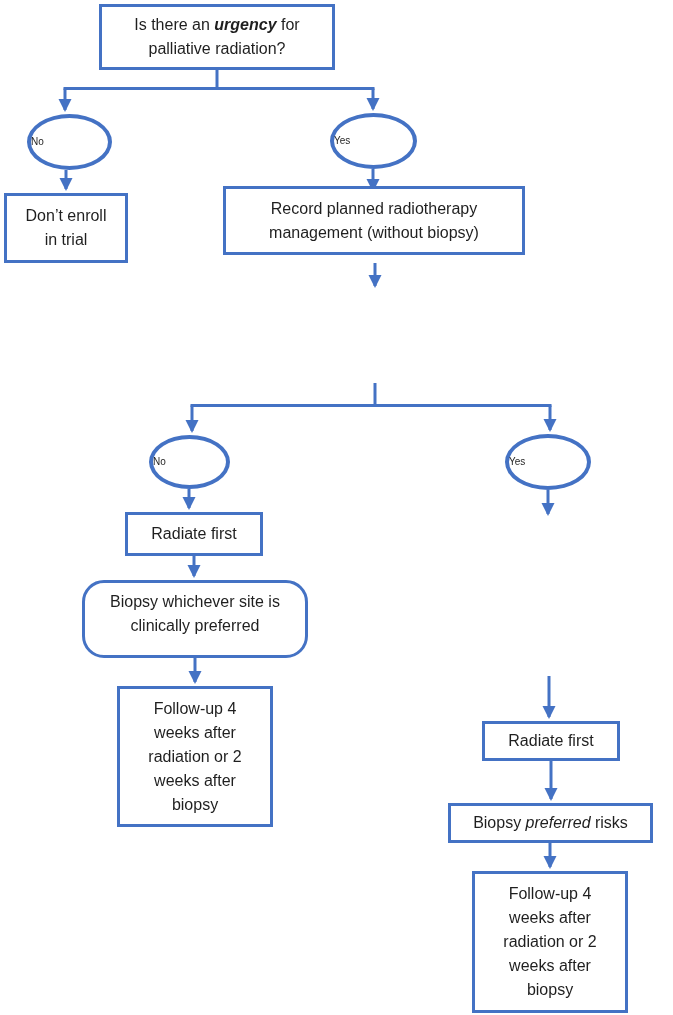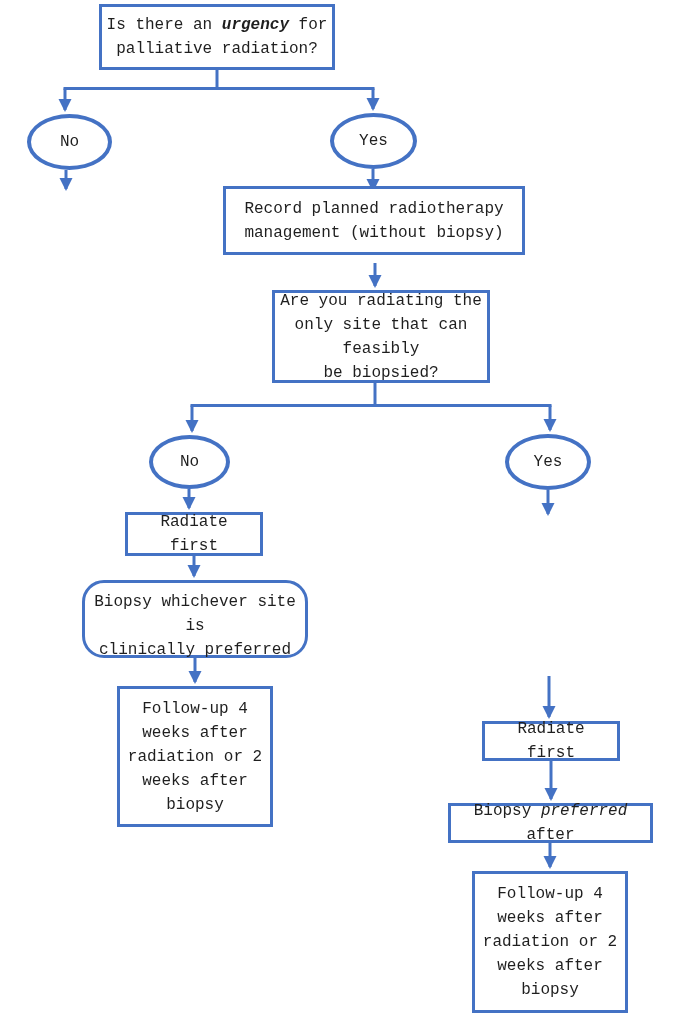--- a/index.html
+++ b/index.html
@@ -5,21 +5,21 @@
   :root{
     --accent:#4472C4;
     --txt:#1f1f1f;
     --bg:#ffffff;
   }
   html,body{margin:0;padding:0;background:var(--bg);}
   .canvas{
     position:relative;
     width:673px;height:1015px;
     background:var(--bg);
-    font-family:Liberation Mono, monospace;
+    font-family:Liberation Sans, sans-serif;
     color:var(--txt);
     overflow:hidden;
   }
   .connectors{position:absolute;left:0;top:0;}
   .ln{stroke:var(--accent);stroke-width:3;fill:none;}
   .arrfill{fill:var(--accent);}
   .box{
     position:absolute;
     box-sizing:border-box;
     border:3px solid var(--accent);
@@ -31,22 +31,22 @@
   }
   .box.top-align{align-items:flex-start;border-radius:22px;}
   .box.top-align .txt{padding-top:7px;}
   .ellipse{
     position:absolute;
     box-sizing:border-box;
     border:4px solid var(--accent);
     border-radius:50%;
     background:var(--bg);
     display:flex;align-items:center;justify-content:center;
-    text-align:center;
-    font-size:16px;line-height:20px;
+    text-align:left;
+    font-size:10px;line-height:20px;
   }
   .txt{white-space:pre-line;width:100%;}
   .em-bi{font-weight:bold;font-style:italic;}
   .em-i{font-style:italic;}
 </style>
 </head>
 <body>
 
 <div class="canvas">
 
@@ -88,31 +88,30 @@
 palliative radiation?</span></div>
   </div>
 
   <div class="ellipse" style="left:27px;top:114px;width:85px;height:56px">
     <div class="txt">No</div>
   </div>
   <div class="ellipse" style="left:330px;top:113px;width:87px;height:56px">
     <div class="txt">Yes</div>
   </div>
 
+  <div class="box" style="left:4px;top:193px;width:124px;height:70px">
+    <div class="txt">Don’t enroll
+in trial</div>
+  </div>
 
   <div class="box" style="left:223px;top:186px;width:302px;height:69px">
     <div class="txt">Record planned radiotherapy
 management (without biopsy)</div>
   </div>
 
-  <div class="box" style="left:272px;top:290px;width:218px;height:93px">
-    <div class="txt">Are you radiating the
-only site that can feasibly
-be biopsied?</div>
-  </div>
 
   <div class="ellipse" style="left:149px;top:435px;width:81px;height:54px">
     <div class="txt">No</div>
   </div>
   <div class="ellipse" style="left:505px;top:434px;width:86px;height:56px">
     <div class="txt">Yes</div>
   </div>
 
   <div class="box" style="left:125px;top:512px;width:138px;height:44px">
     <div class="txt">Radiate first</div>
@@ -130,21 +129,21 @@
 weeks after
 biopsy</div>
   </div>
 
 
   <div class="box" style="left:482px;top:721px;width:138px;height:40px">
     <div class="txt">Radiate first</div>
   </div>
 
   <div class="box" style="left:448px;top:803px;width:205px;height:40px">
-    <div class="txt"><span>Biopsy </span><span class="em-i">preferred</span><span> after</span></div>
+    <div class="txt"><span>Biopsy </span><span class="em-i">preferred</span><span> risks</span></div>
   </div>
 
   <div class="box" style="left:472px;top:871px;width:156px;height:142px">
     <div class="txt">Follow-up 4
 weeks after
 radiation or 2
 weeks after
 biopsy</div>
   </div>
 

